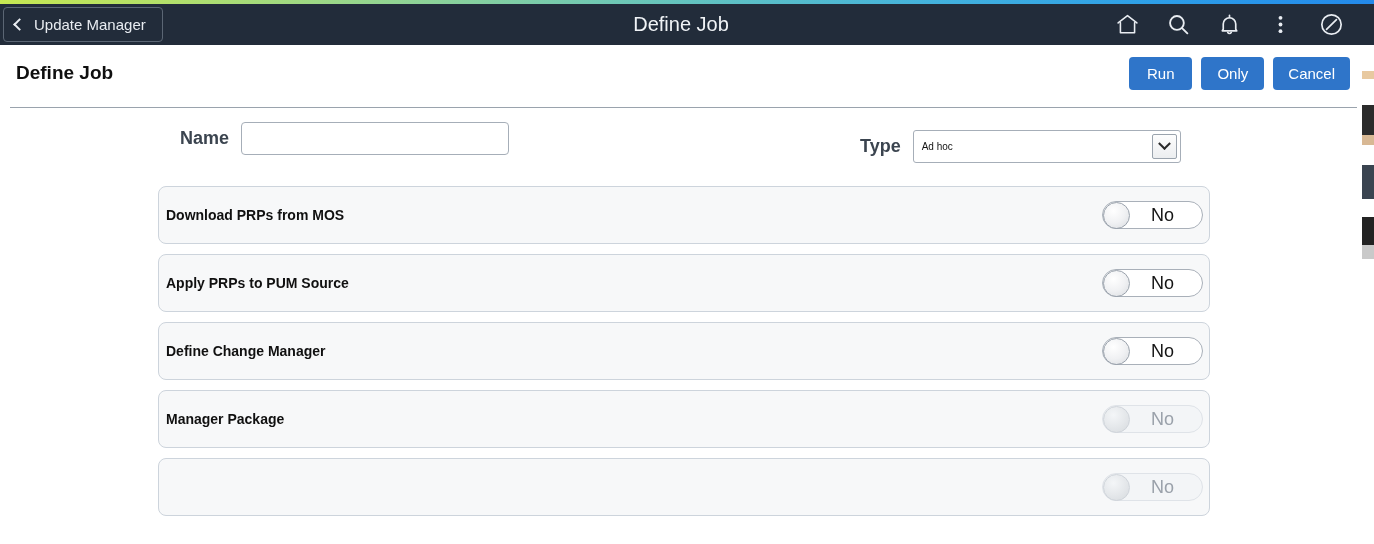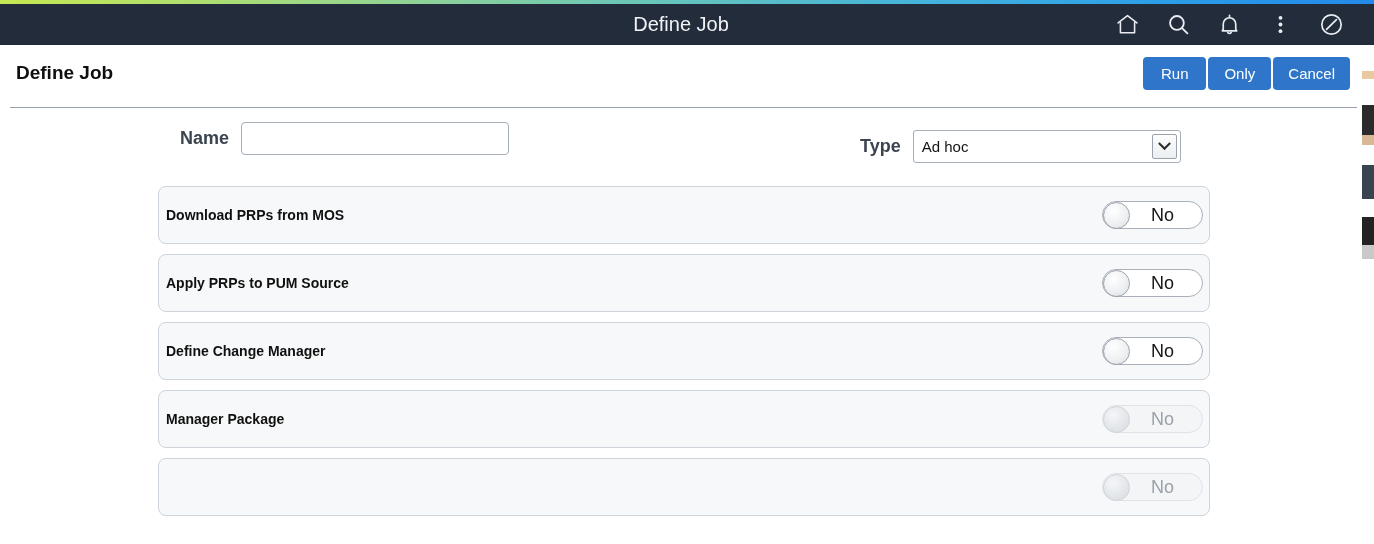--- a/index.html
+++ b/index.html
@@ -116,21 +116,21 @@
   }
   .page-title {
     margin-left: 16px;
     font-size: 19px;
     font-weight: bold;
     color: #0f0f0f;
   }
   .action-buttons {
     margin-left: auto;
     display: flex;
-    gap: 2px;
+    gap: 9px;
     padding-right: 12px;
   }
   .btn {
     background: #2f75c9;
     color: #ffffff;
     border: none;
     border-radius: 4px;
     font-size: 15px;
     font-family: "Liberation Sans", sans-serif;
     height: 33px;
@@ -190,21 +190,21 @@
     width: 268px;
     height: 33px;
     border: 1px solid #a6aeb8;
     border-radius: 3px;
     background: #ffffff;
     display: flex;
     align-items: center;
     cursor: pointer;
   }
   .select-value {
-    font-size: 15px;
+    font-size: 10px;
     color: #141414;
     padding-left: 8px;
   }
   .select-arrow {
     position: absolute;
     right: 3px; top: 3px;
     width: 25px; height: 25px;
     border: 1px solid #9aa3ad;
     border-radius: 2px;
     background: linear-gradient(to bottom, #fdfdfd 0%, #eceef0 100%);
@@ -303,20 +303,24 @@
     <div class="seg" style="height:18px;background:#ffffff;"></div>
     <div class="seg" style="height:28px;background:#232323;"></div>
     <div class="seg" style="height:14px;background:#c9c9c9;"></div>
     <div class="seg" style="height:285px;background:#ffffff;"></div>
   </div>
 
   <div class="gradient-strip"></div>
 
   <div class="header">
 
+    <div class="back-button">
+      <span class="chev"></span>
+      <span class="back-label">Update Manager</span>
+    </div>
 
     <div class="header-title">Define Job</div>
 
     <div class="header-icons">
 
       <div class="hicon">
         <svg width="25" height="25" viewBox="0 0 24 24" fill="none" stroke="#e9edf2" stroke-width="1.5" stroke-linejoin="round" stroke-linecap="round">
           <path d="M3 10.5 12 3.5l9 7"></path>
           <path d="M5.2 10.2V20h13.6v-9.8"></path>
         </svg>

